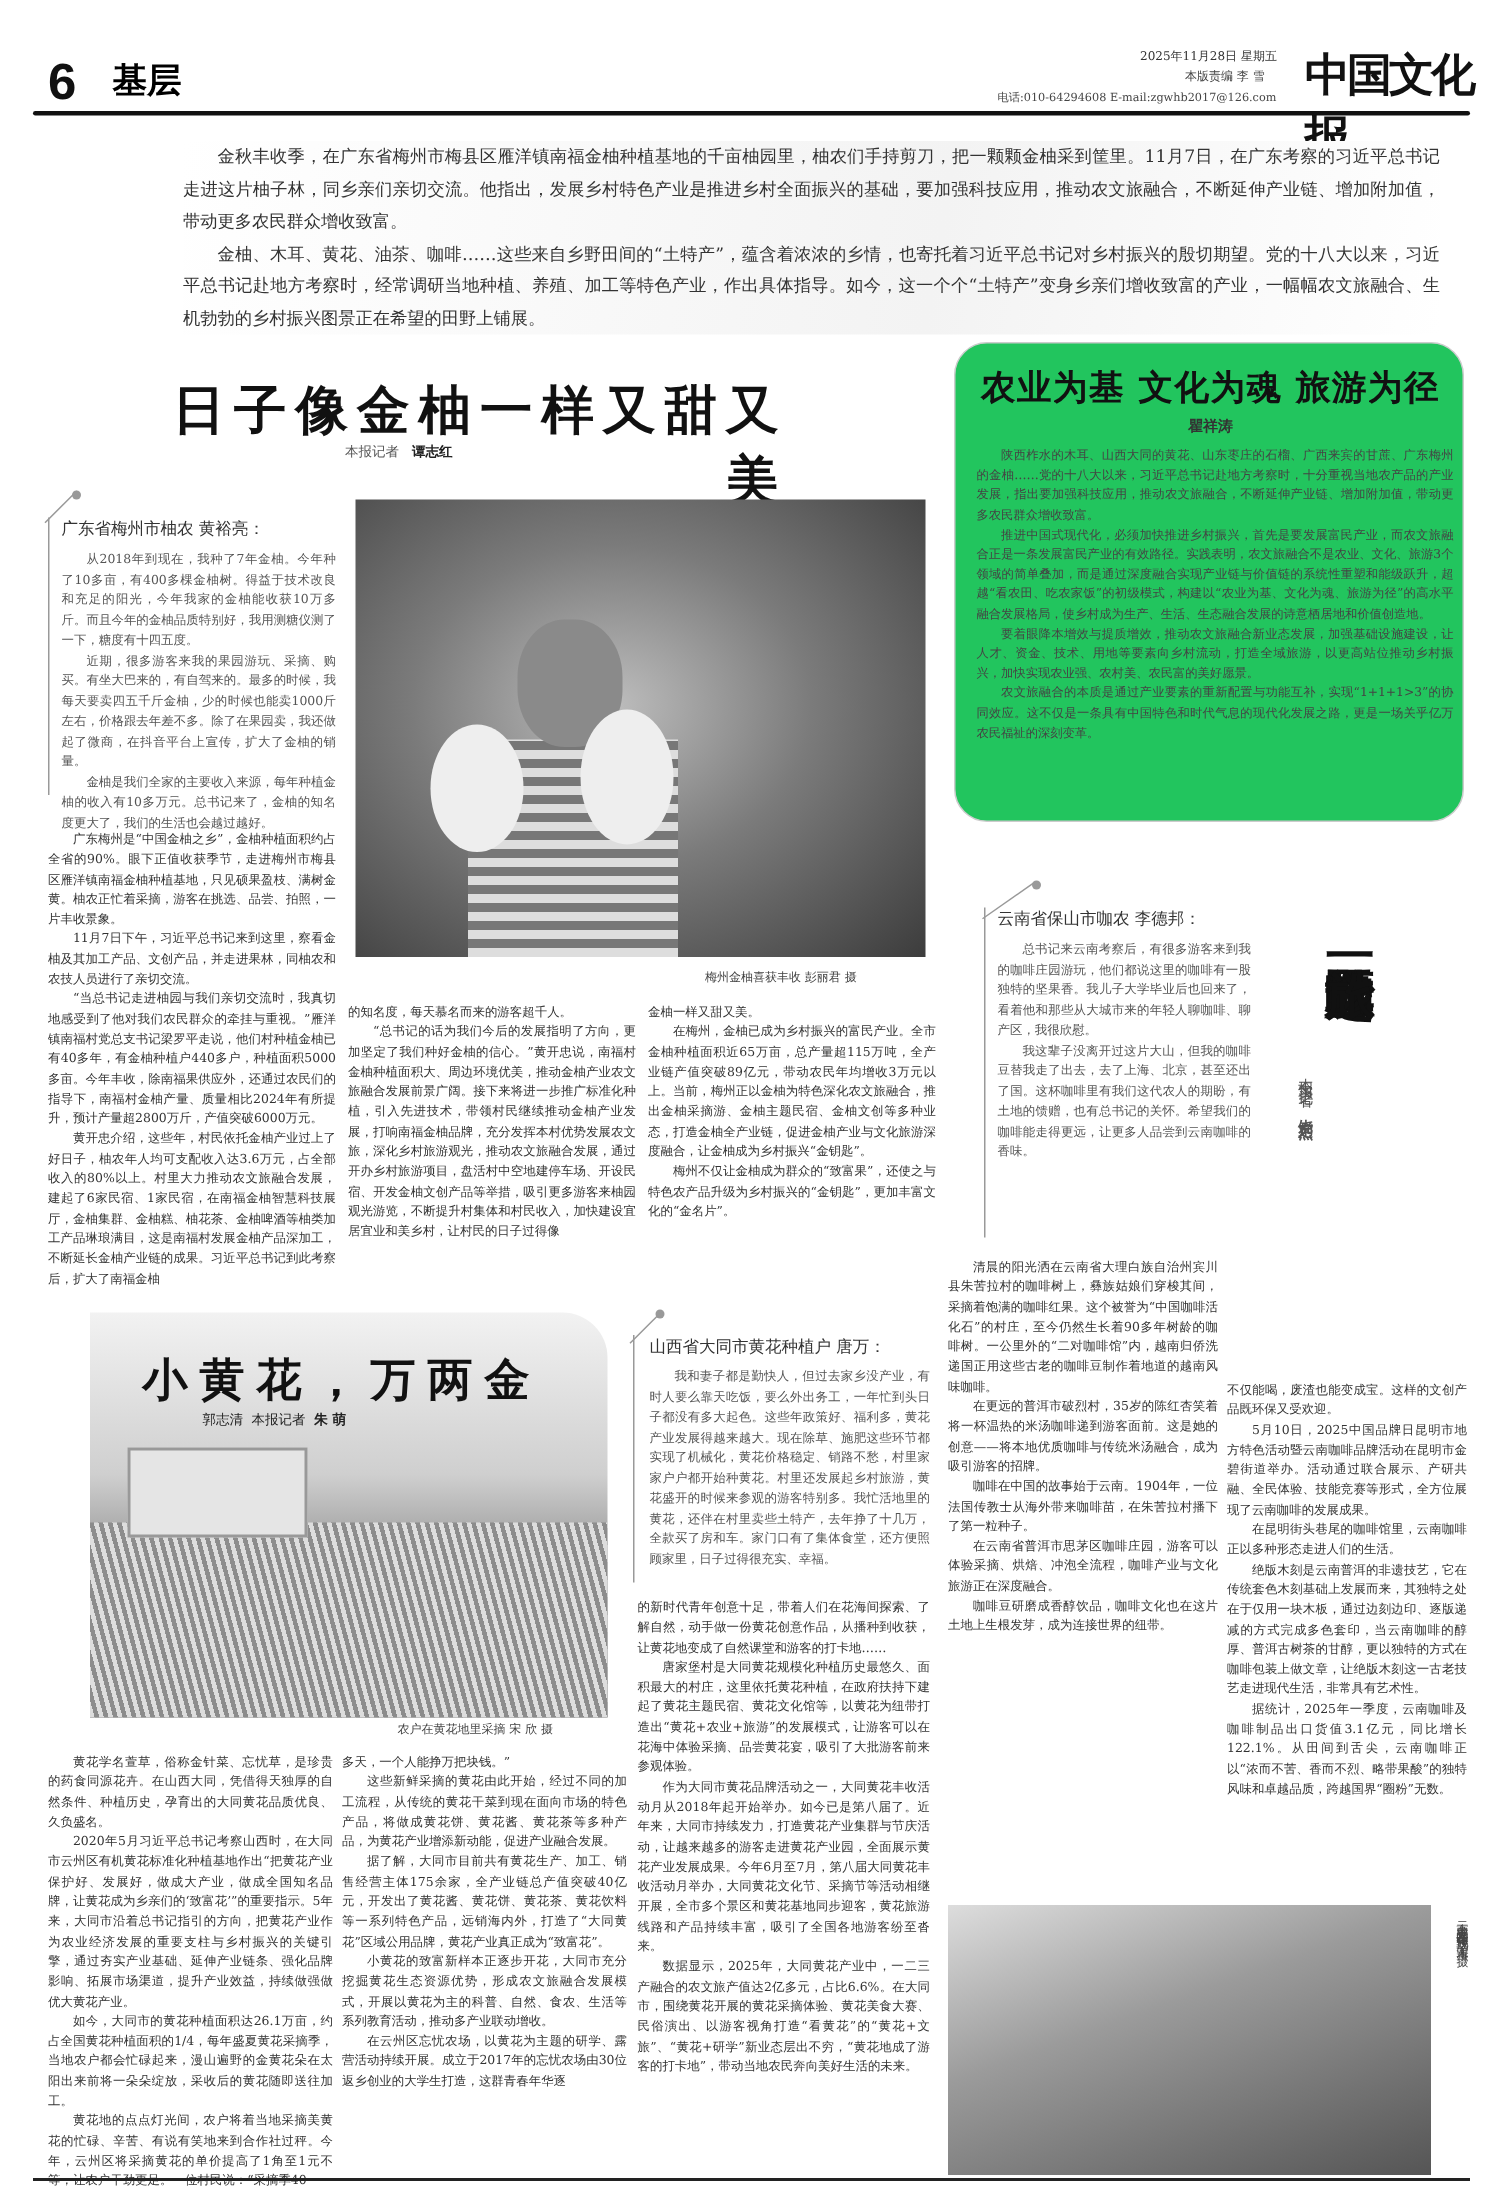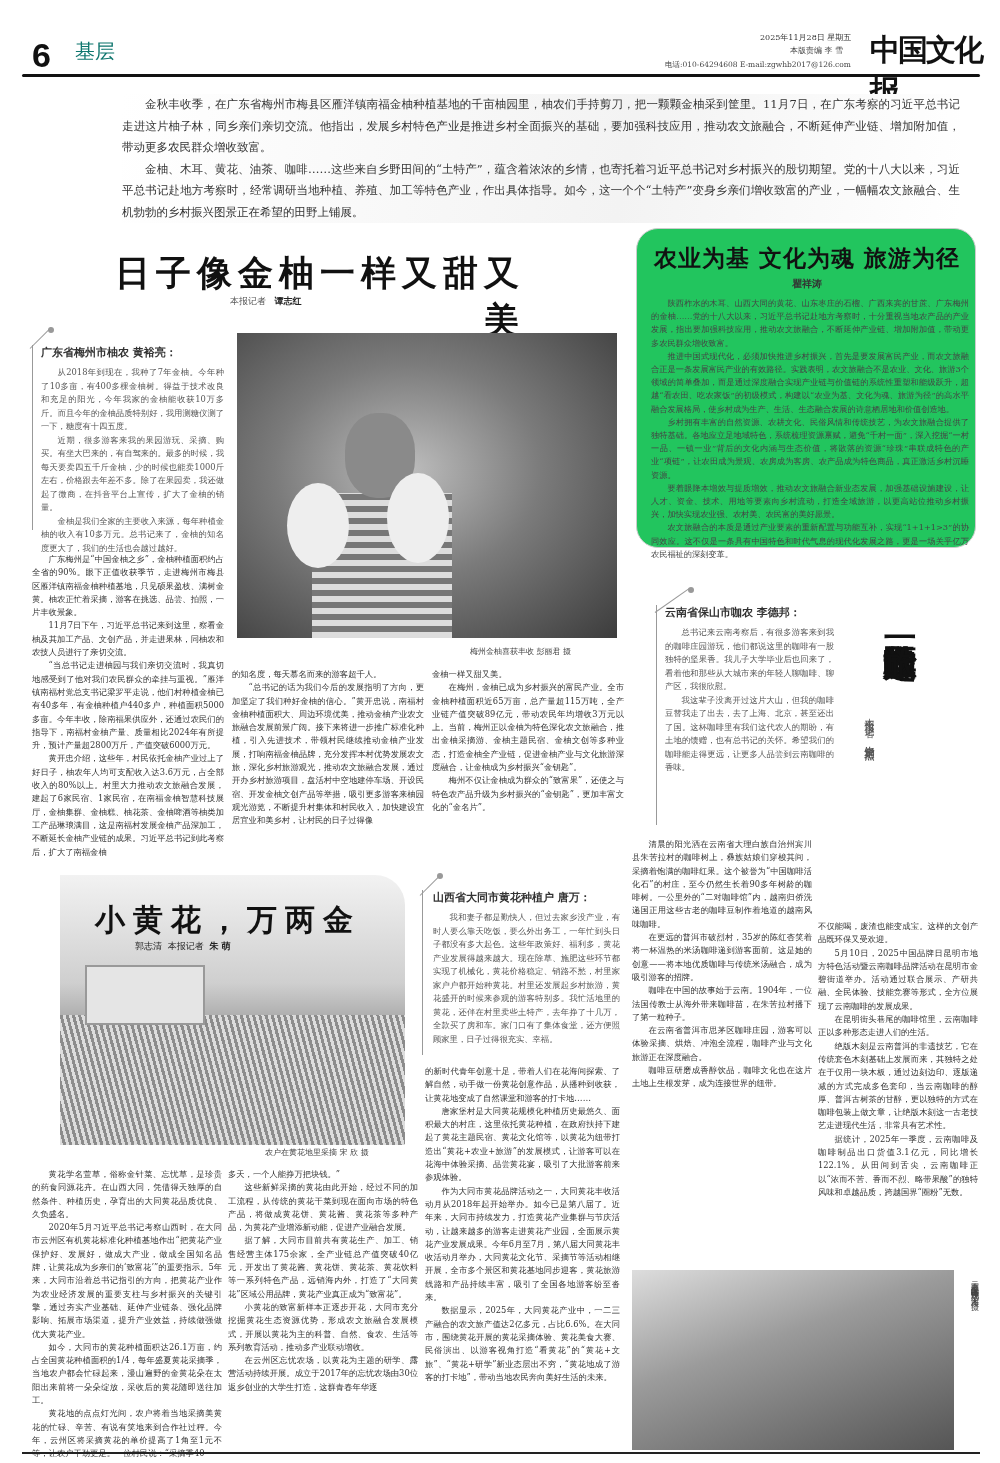--- a/index.html
+++ b/index.html
@@ -1,36 +1,36 @@
 <!DOCTYPE html>
 <html><head>
 <meta charset="utf-8">
 <style>
 *{box-sizing:border-box;margin:0;padding:0}
 body{width:1000px;height:1463px;background:#fff;font-family:"DejaVu Serif",serif;color:#222;position:relative;overflow:hidden}
 .abs{position:absolute}
 .page-num{left:32px;top:36px;font-family:"Liberation Sans",sans-serif;font-weight:bold;font-size:34px;color:#111}
-.section{left:75px;top:38px;font-size:20px;font-weight:normal;color:#0f766e}
+.section{left:75px;top:38px;font-size:23px;font-weight:bold;color:#000000}
 .hdr-line{left:22px;top:74px;width:958px;height:3px;background:#111;border-radius:2px}
 .date{left:760px;top:32px;font-size:8px;font-weight:normal;color:#333}
 .editor{left:790px;top:45px;font-size:8px;color:#444}
 .contact{left:665px;top:60px;font-size:7.5px;color:#444}
 .masthead{left:870px;top:30px;font-size:30px;font-weight:bold;font-family:"DejaVu Serif",serif;color:#111;letter-spacing:-2px}
 .intro{left:122px;top:94px;width:838px;background:linear-gradient(100deg,#fff 0%,#f3f3f3 60%,#fff 100%);padding:0}
 .intro p{font-size:11.5px;line-height:21.5px;text-indent:2em;color:#333;text-align:justify}
 .title1{left:105px;top:250px;width:420px;text-align:right;font-size:35px;font-weight:bold;letter-spacing:6px;color:#111}
 .byline1{left:230px;top:295px;font-size:9px;color:#555}
 .byline1 b{color:#222}
 .photo1{left:237px;top:333px;width:380px;height:305px;background:radial-gradient(ellipse at 45% 45%,#bdbdbd 0%,#7b7b7b 45%,#3c3c3c 100%)}
 .photo1 .face{position:absolute;left:108px;top:80px;width:70px;height:85px;border-radius:45%;background:#8a8a8a}
 .photo1 .pomelo{position:absolute;background:#eee;border-radius:50%}
 .photo1 .shirt{position:absolute;left:75px;top:160px;width:140px;height:145px;background:repeating-linear-gradient(0deg,#ddd 0 6px,#777 6px 12px)}
 .cap1{left:470px;top:646px;font-size:8px;color:#444}
 .qbox{position:absolute;border-left:1px solid #999}
-.qhead{font-size:11px;font-weight:bold;color:#333;margin-bottom:6px}
+.qhead{font-size:11px;font-weight:normal;color:#333;margin-bottom:6px}
 .qtext{font-size:8.3px;line-height:13.5px;color:#555;text-indent:2em;text-align:justify}
 .col{position:absolute;font-size:8.3px;line-height:13.3px;color:#333;text-align:justify}
 .col p{text-indent:2em}
 .sidebox{left:636px;top:228px;width:340px;height:320px;background:#22c55e;border:1px solid #ccc;border-radius:22px 22px 22px 22px}
 .side-title{position:absolute;left:0;top:14px;width:340px;text-align:center;font-size:23px;font-weight:bold;color:#111;letter-spacing:1px}
 .side-author{position:absolute;left:0;top:48px;width:340px;text-align:center;font-size:10px;font-weight:bold;color:#333}
 .side-body{position:absolute;left:14px;top:68px;width:318px;font-size:8.2px;line-height:13.2px;color:#444;text-align:justify}
 .side-body p{text-indent:2em}
 .vtitle{left:885px;top:620px;width:40px;font-size:33px;font-weight:bold;line-height:50px;writing-mode:vertical-rl;color:#111}
 .vby{left:862px;top:710px;writing-mode:vertical-rl;font-size:10px;color:#555;letter-spacing:2px}
@@ -100,21 +100,20 @@
   <p>在梅州，金柚已成为乡村振兴的富民产业。全市金柚种植面积近65万亩，总产量超115万吨，全产业链产值突破89亿元，带动农民年均增收3万元以上。当前，梅州正以金柚为特色深化农文旅融合，推出金柚采摘游、金柚主题民宿、金柚文创等多种业态，打造金柚全产业链，促进金柚产业与文化旅游深度融合，让金柚成为乡村振兴“金钥匙”。</p>
   <p>梅州不仅让金柚成为群众的“致富果”，还使之与特色农产品升级为乡村振兴的“金钥匙”，更加丰富文化的“金名片”。</p>
 </div>
 
 <div class="abs sidebox">
   <div class="side-title">农业为基 文化为魂 旅游为径</div>
   <div class="side-author">瞿祥涛</div>
   <div class="side-body">
     <p>陕西柞水的木耳、山西大同的黄花、山东枣庄的石榴、广西来宾的甘蔗、广东梅州的金柚……党的十八大以来，习近平总书记赴地方考察时，十分重视当地农产品的产业发展，指出要加强科技应用，推动农文旅融合，不断延伸产业链、增加附加值，带动更多农民群众增收致富。</p>
     <p>推进中国式现代化，必须加快推进乡村振兴，首先是要发展富民产业，而农文旅融合正是一条发展富民产业的有效路径。实践表明，农文旅融合不是农业、文化、旅游3个领域的简单叠加，而是通过深度融合实现产业链与价值链的系统性重塑和能级跃升，超越“看农田、吃农家饭”的初级模式，构建以“农业为基、文化为魂、旅游为径”的高水平融合发展格局，使乡村成为生产、生活、生态融合发展的诗意栖居地和价值创造地。</p>
-    <p>乡村拥有丰富的自然资源、农耕文化、民俗风情和传统技艺，为农文旅融合提供了独特基础。各地应立足地域特色，系统梳理资源禀赋，避免“千村一面”，深入挖掘“一村一品、一镇一业”背后的文化内涵与生态价值，将散落的资源“珍珠”串联成特色的产业“项链”，让农田成为景观、农房成为客房、农产品成为特色商品，真正激活乡村沉睡资源。</p>
     <p>要着眼降本增效与提质增效，推动农文旅融合新业态发展，加强基础设施建设，让人才、资金、技术、用地等要素向乡村流动，打造全域旅游，以更高站位推动乡村振兴，加快实现农业强、农村美、农民富的美好愿景。</p>
     <p>农文旅融合的本质是通过产业要素的重新配置与功能互补，实现“1+1+1&gt;3”的协同效应。这不仅是一条具有中国特色和时代气息的现代化发展之路，更是一场关乎亿万农民福祉的深刻变革。</p>
   </div>
 </div>
 
 <div class="dot" style="left:688px;top:587px"></div>
 <div class="diag" style="left:655px;top:612px;width:42px;transform:rotate(-35deg)"></div>
 <div class="qbox" style="left:656px;top:605px;width:178px;height:220px;padding-left:8px">
   <div class="qhead">云南省保山市咖农  李德邦：</div>
   <p class="qtext">总书记来云南考察后，有很多游客来到我的咖啡庄园游玩，他们都说这里的咖啡有一股独特的坚果香。我儿子大学毕业后也回来了，看着他和那些从大城市来的年轻人聊咖啡、聊产区，我很欣慰。</p>

